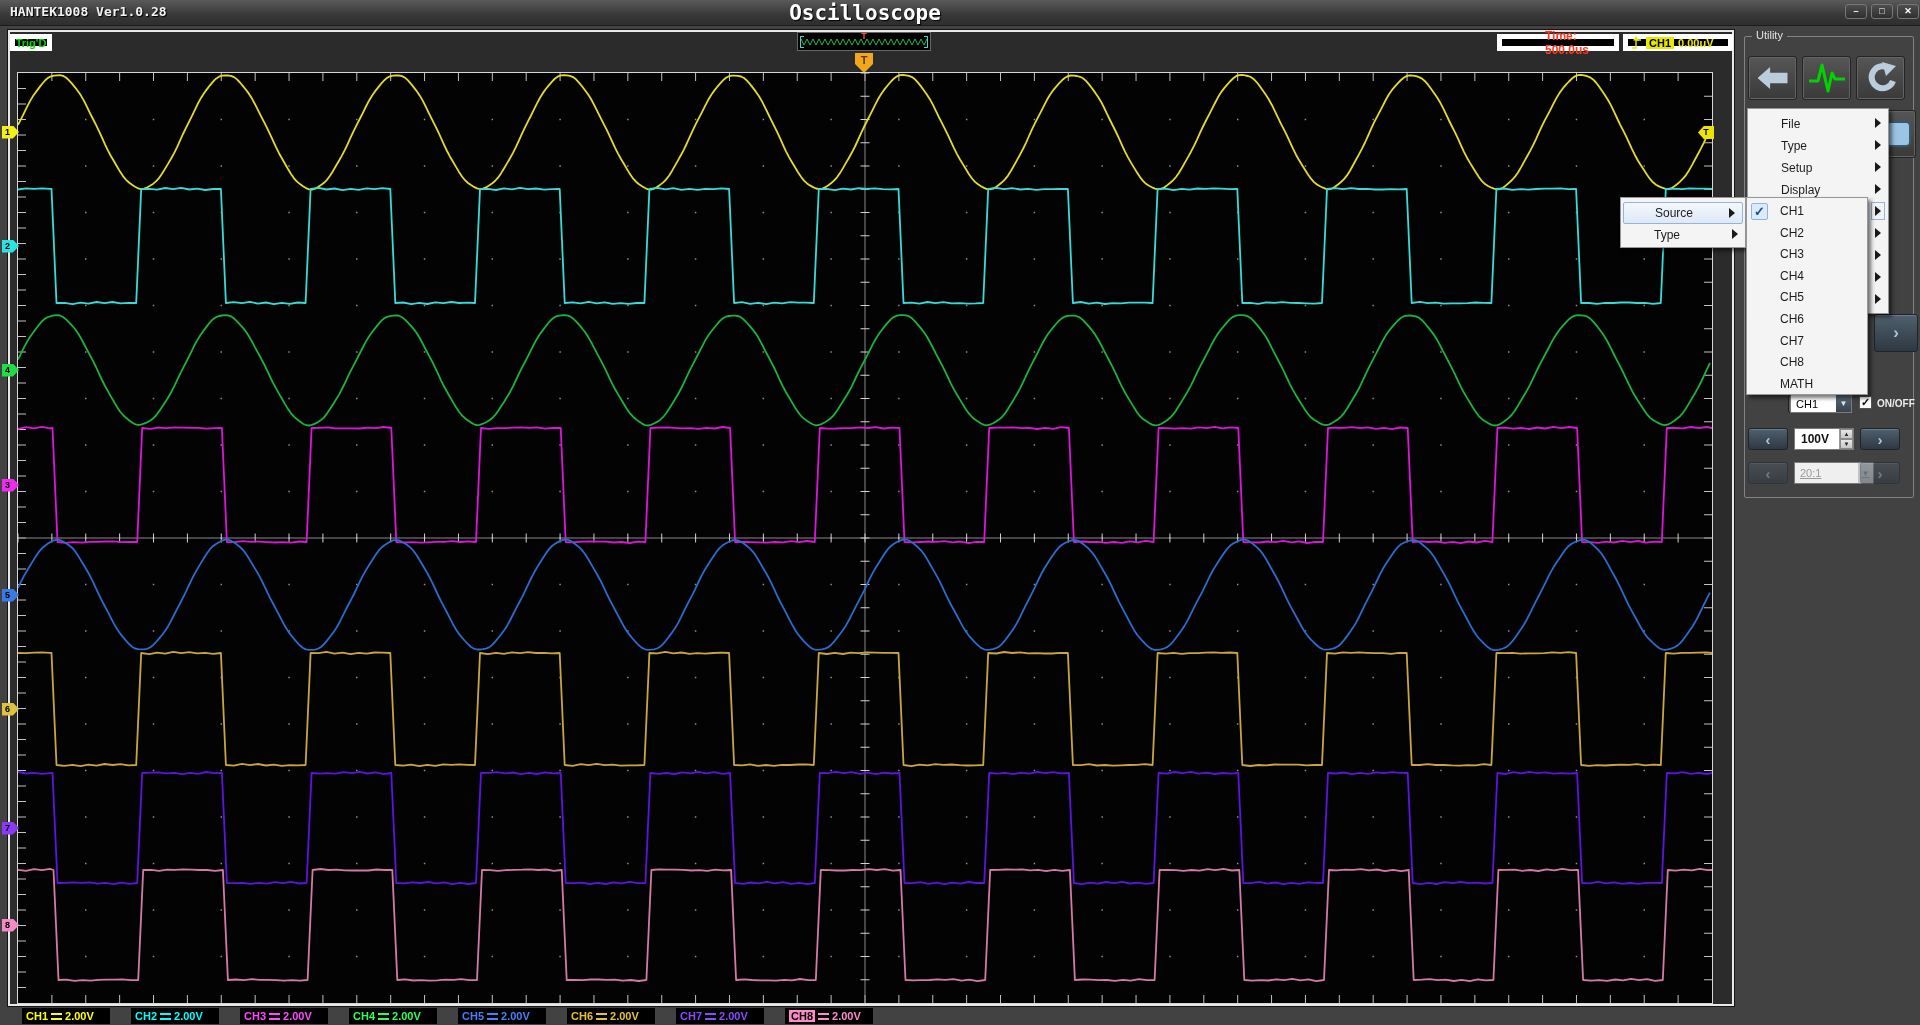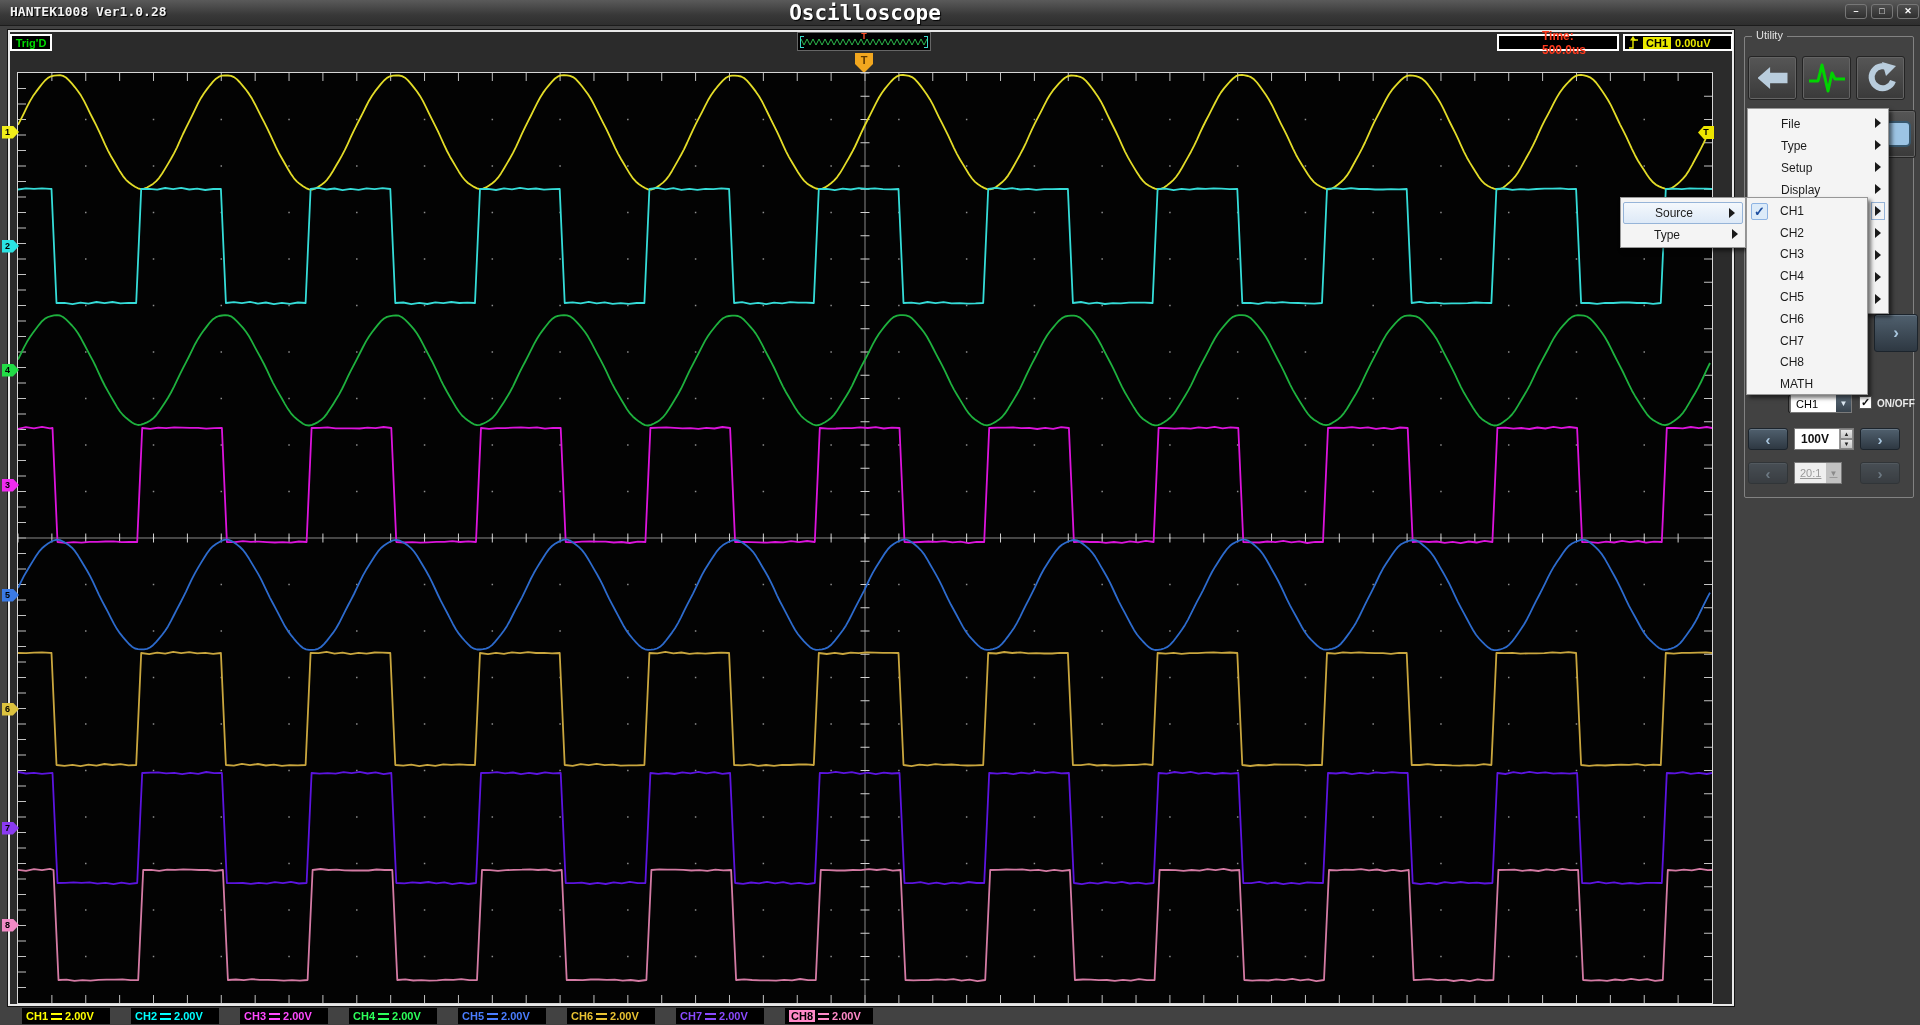--- a/index.html
+++ b/index.html
@@ -12,21 +12,21 @@
   .app-title{position:absolute;left:10px;top:4px;color:#f2f2f2;font:bold 13px "DejaVu Sans Mono",monospace;
              text-shadow:1px 1px 1px #000;}
   .main-title{position:absolute;left:865px;top:1px;transform:translateX(-50%);color:#ffffff;
               font:bold 21px "DejaVu Sans Mono",monospace;text-shadow:1px 1px 1px #000;}
   .winbtn{position:absolute;top:4px;width:22px;height:15px;background:linear-gradient(#4e4e4e,#2f2f2f);
           border:1px solid #777;border-radius:3px;color:#fff;font:bold 9px "Liberation Sans",sans-serif;
           text-align:center;line-height:13px;cursor:pointer;}
   
   .scope-frame{position:absolute;left:8px;top:30px;width:1726px;height:976px;background:#2b2b2b;
                border:2px solid #e8e8e8;box-shadow:0 0 0 1px #141414;}
-  .statbox{position:absolute;background:#000;border:2px solid #ffffff;display:flex;align-items:center;}
+  .statbox{position:absolute;background:#000;border:5px solid #ffffff;display:flex;align-items:center;}
   .trigd{left:0px;top:2px;width:42px;height:17px;justify-content:center;
          color:#00dc00;font:bold 11px "Liberation Sans",sans-serif;}
   .preview{left:787px;top:0px;width:134px;height:19px;border:1px solid #666;}
   .preview-t{position:absolute;left:50%;top:-2px;transform:translateX(-50%);color:#ff5228;
              font:bold 9px "Liberation Sans",sans-serif;}
   .bracket{position:absolute;top:3px;width:4px;height:12px;}
   .bracket.l{left:2px;border-left:1px solid #3ad8c8;border-top:1px solid #3ad8c8;border-bottom:1px solid #3ad8c8;}
   .bracket.r{right:2px;border-right:1px solid #3ad8c8;border-top:1px solid #3ad8c8;border-bottom:1px solid #3ad8c8;}
   .timebox{left:1487px;top:2px;width:122px;height:17px;justify-content:center;
            color:#ff3a1e;font:bold 12px "Liberation Sans",sans-serif;padding-left:43px;}
@@ -1001,21 +1001,21 @@
       <div>▼</div>
     </span>
   </div>
   <div class="darkbtn" style="left:1860px;top:428px;width:40px;height:22px;">
     <span>›</span>
   </div>
 
   <div class="darkbtn disabled" style="left:1748px;top:462px;width:40px;height:22px;">
     <span>‹</span>
   </div>
-  <div class="combo disabled" style="left:1794px;top:462px;width:48px;height:22px;text-decoration:underline;">
+  <div class="combo disabled" style="left:1794px;top:462px;width:80px;height:22px;text-decoration:underline;">
     <span class="val">20:1</span>
     <span class="drop">▼</span>
   </div>
   <div class="darkbtn disabled" style="left:1860px;top:462px;width:40px;height:22px;">
     <span>›</span>
   </div>
 
   <div class="menu" id="utility-menu" style="left:1747px;top:108px;width:142px;height:206px;z-index:20;">
       <div class="menu-item"><span>File</span><span class="arrow"></span></div>
       <div class="menu-item"><span>Type</span><span class="arrow"></span></div>

